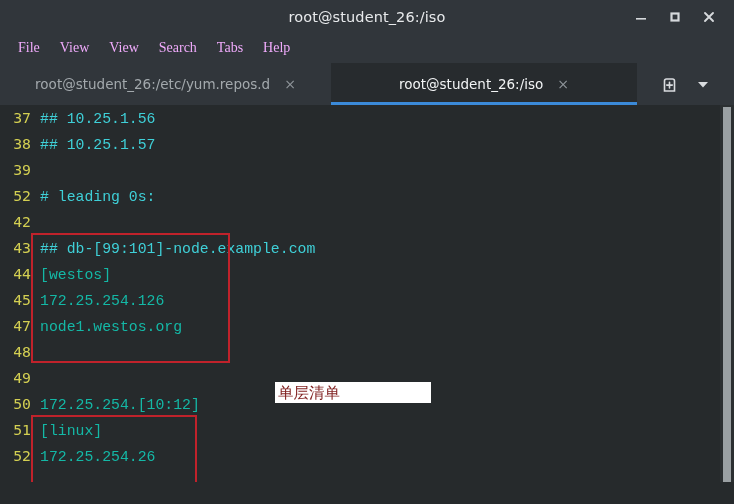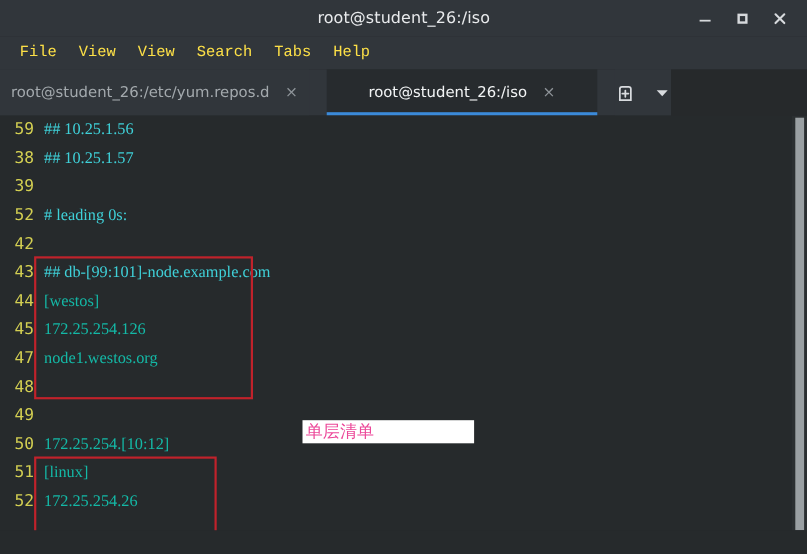--- a/index.html
+++ b/index.html
@@ -65,38 +65,37 @@
     top: 33px; left: 0;
     width: 734px;
     height: 30px;
     background: #31363b;
     display: flex;
     align-items: center;
     padding-left: 8px;
     box-sizing: border-box;
   }
   .menu-item {
-    color: #fde047;
+    color: #f0abfc;
     font-size: 14px;
     padding: 2px 10px;
-    font-family: Liberation Mono, monospace;
+    font-family: Liberation Serif, serif;
     white-space: nowrap;
   }
 
   
   .tabbar {
     position: absolute;
     top: 63px; left: 0;
-    width: 610px;
+    width: 734px;
     height: 42px;
     background: #31363b;
     display: flex;
     align-items: stretch;
     box-sizing: border-box;
-    gap: 16px;
   }
   .tab {
     position: relative;
     display: flex;
     align-items: center;
     justify-content: center;
     box-sizing: border-box;
     padding: 0 10px;
   }
   .tab .tab-label {
@@ -158,21 +157,21 @@
     width: 31px;
     text-align: right;
     color: #d3cf52;
     padding-right: 0px;
     font-family: "DejaVu Sans Mono", monospace;
   }
   .ltext {
     display: inline-block;
     padding-left: 9px;
     color: #d6d9d6;
-    font-family: Liberation Serif, serif;
+    font-family: Liberation Mono, monospace;
     text-align: right;
   }
   .c-comment { color: #3fd0d8; }
   .c-plain { color: #14b8a6; }
 
   
   .redbox {
     position: absolute;
     border: 2px solid #c0222b;
     box-sizing: border-box;
@@ -185,21 +184,21 @@
     background: #ffffff;
     box-sizing: border-box;
     display: flex;
     align-items: center;
     padding-left: 3px;
     font-family: "DejaVu Serif", serif;
     font-size: 15.5px;
     white-space: pre;
     line-height: 1;
   }
-  .cn-red { color: #ec4899; font-family: Liberation Sans, sans-serif; font-size: 15.5px; }
+  .cn-red { color: #7f1d1d; font-family: Liberation Sans, sans-serif; font-size: 15.5px; }
 
   
   .statusline {
     position: absolute;
     left: 0;
     bottom: 0;
     width: 734px;
     height: 22px;
     line-height: 22px;
     background: #262a2c;
@@ -282,21 +281,21 @@
             <path d="M3 6 L13 6 L8 11.5 Z" fill="#d9dcdf"></path>
           </svg>
       </span>
     </div>
   </div>
 
   <div class="terminal">
 
     <div class="code-area">
 
-    <div class="row"><span class="lnum">59</span><span class="ltext c-comment">## 10.25.1.56</span></div>
+    <div class="row"><span class="lnum">37</span><span class="ltext c-comment">## 10.25.1.56</span></div>
         <div class="row"><span class="lnum">38</span><span class="ltext c-comment">## 10.25.1.57</span></div>
         <div class="row"><span class="lnum">39</span><span class="ltext c-plain"></span></div>
         <div class="row"><span class="lnum">52</span><span class="ltext c-comment"># leading 0s:</span></div>
         <div class="row"><span class="lnum">42</span><span class="ltext c-plain"></span></div>
         <div class="row"><span class="lnum">43</span><span class="ltext c-comment">## db-[99:101]-node.example.com</span></div>
         <div class="row"><span class="lnum">44</span><span class="ltext c-plain">[westos]</span></div>
         <div class="row"><span class="lnum">45</span><span class="ltext c-plain">172.25.254.126</span></div>
         <div class="row"><span class="lnum">47</span><span class="ltext c-plain">node1.westos.org</span></div>
         <div class="row"><span class="lnum">48</span><span class="ltext c-plain"></span></div>
         <div class="row"><span class="lnum">49</span><span class="ltext c-plain"></span></div>

